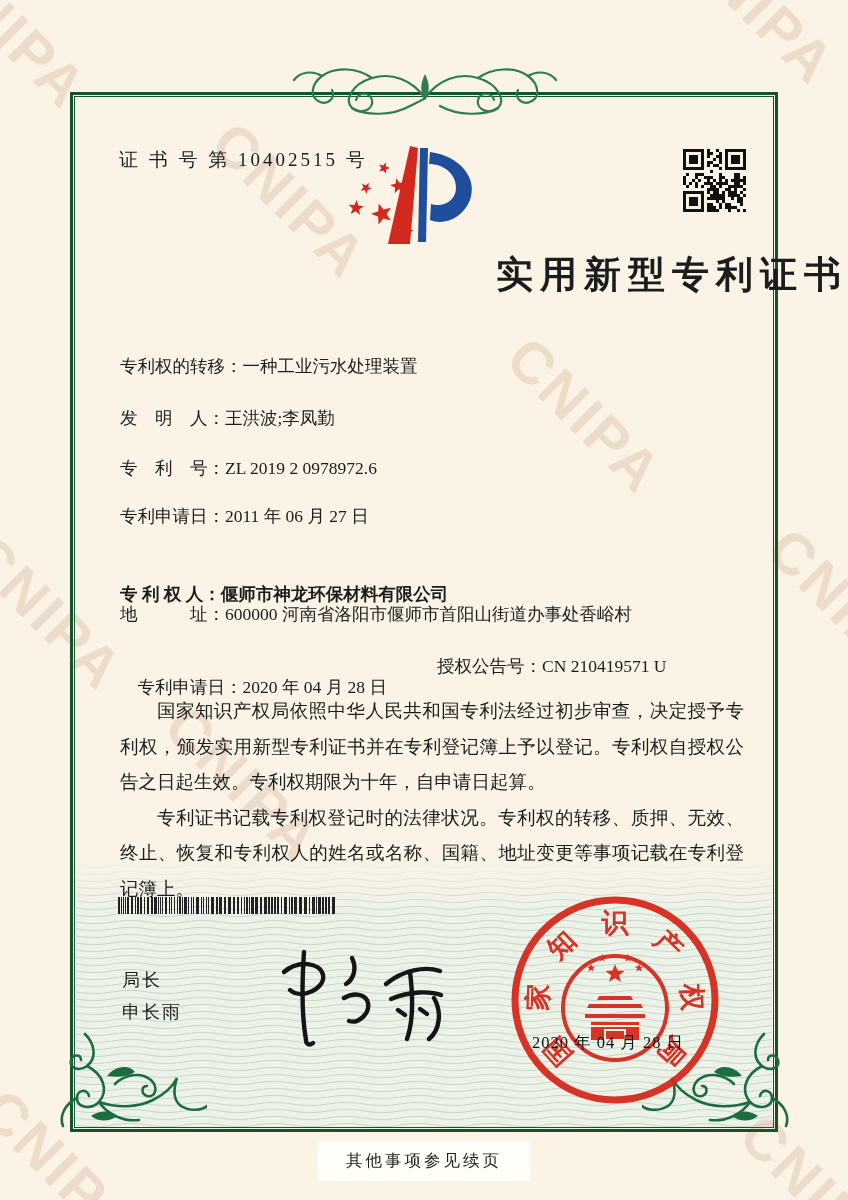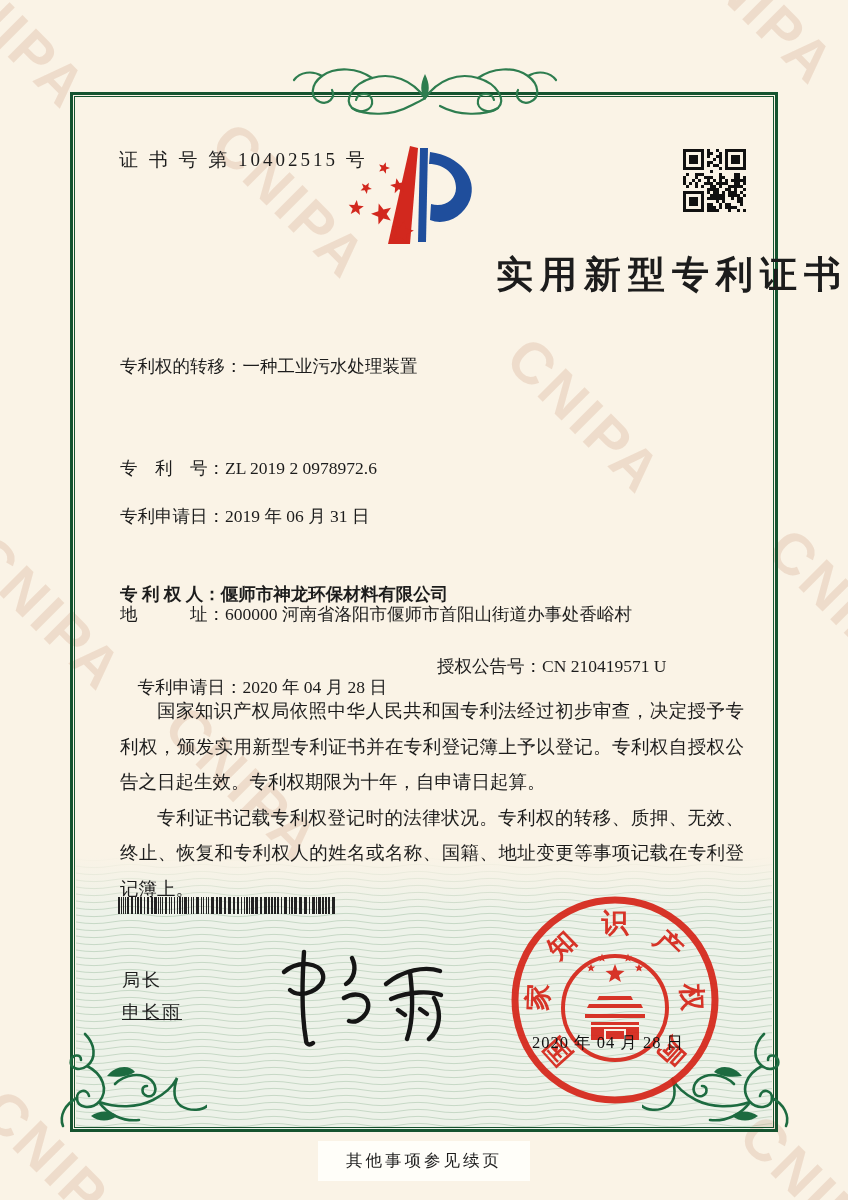--- a/index.html
+++ b/index.html
@@ -26,21 +26,21 @@
          font-weight:700;letter-spacing:7px;z-index:3;}
   .field-row{position:absolute;left:120px;width:630px;font-size:17.5px;white-space:pre;z-index:3;}
   .grant-no-part{position:absolute;left:317px;top:0;white-space:pre;text-align:right;}
   .body-text{position:absolute;left:120px;top:694px;width:624px;font-size:18.5px;line-height:1.92;
              text-align:justify;z-index:3;}
   .body-text p{margin:0;text-indent:2em;}
   .barcode{position:absolute;left:118px;top:897px;width:220px;height:17px;z-index:3;}
   .director-title{position:absolute;left:122px;top:968px;font-size:18px;letter-spacing:2px;
                   font-family:"Liberation Sans","DejaVu Sans",sans-serif;z-index:3;}
   .director-name{position:absolute;left:122px;top:1000px;font-size:18px;letter-spacing:2px;
-                 font-family:"Liberation Sans","DejaVu Sans",sans-serif;z-index:3;text-decoration:underline;}
+                 font-family:"Liberation Sans","DejaVu Sans",sans-serif;z-index:3;}
   .signature{position:absolute;left:248px;top:942px;width:205px;height:108px;z-index:5;}
   .seal{position:absolute;left:505px;top:890px;width:220px;height:220px;z-index:4;opacity:0.93;}
   .seal-date{position:absolute;left:508px;top:1032px;width:200px;text-align:center;font-size:16.5px;
              letter-spacing:1px;color:#111;z-index:6;}
   .page-info{position:absolute;left:0;top:1093px;width:100%;text-align:center;font-size:14.5px;
              letter-spacing:2px;z-index:3;}
   .footer-note{position:absolute;left:50%;top:1141px;transform:translateX(-50%);
                background:#fffef9;padding:9px 28px;font-size:16.5px;letter-spacing:3px;z-index:3;}
   .orn{z-index:3;pointer-events:none;}
 </style>
@@ -394,22 +394,23 @@
       <rect x="20" y="10" width="1" height="1" fill="#111"></rect>
       <rect x="20" y="11" width="1" height="1" fill="#111"></rect>
       <rect x="20" y="13" width="1" height="1" fill="#111"></rect>
       <rect x="20" y="15" width="1" height="1" fill="#111"></rect>
       <rect x="20" y="20" width="1" height="1" fill="#111"></rect>
     </svg>
 
   <div class="title">实用新型专利证书</div>
 
   <div class="field-row" style="top:354px;"><span>专利权的转移：</span><span>一种工业污水处理装置</span></div>
+  <div class="field-row" style="top:406px;"><span>发　明　人：</span><span>王洪波;李凤勤</span></div>
   <div class="field-row" style="top:456px;"><span>专　利　号：</span><span>ZL 2019 2 0978972.6</span></div>
-  <div class="field-row" style="top:504px;"><span>专利申请日：</span><span>2019 年 06 月 31 日</span></div>
+  <div class="field-row" style="top:504px;"><span>专利申请日：</span><span>2011 年 06 月 27 日</span></div>
   <div class="field-row" style="top:582px;font-weight:bold;"><span>专 利 权 人：</span><span>偃师市神龙环保材料有限公司</span></div>
   <div class="field-row" style="top:602px;"><span>地　　　址：</span><span>600000 河南省洛阳市偃师市首阳山街道办事处香峪村</span></div>
 
   <div class="field-row" style="top:654px;">
     <span>专利申请日：</span><span>2020 年 04 月 28 日</span>
     <span class="grant-no-part"><span>授权公告号：</span><span>CN 210419571 U</span></span>
   </div>
 
   <div class="body-text">
     <p>国家知识产权局依照中华人民共和国专利法经过初步审查，决定授予专利权，颁发实用新型专利证书并在专利登记簿上予以登记。专利权自授权公告之日起生效。专利权期限为十年，自申请日起算。</p>

